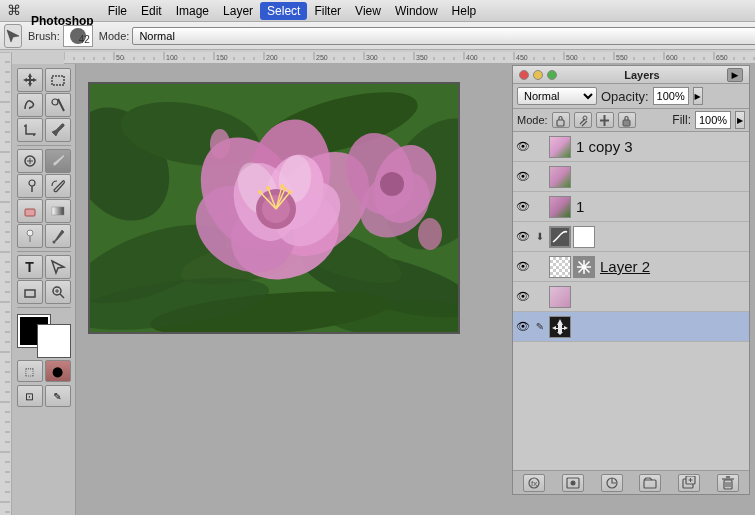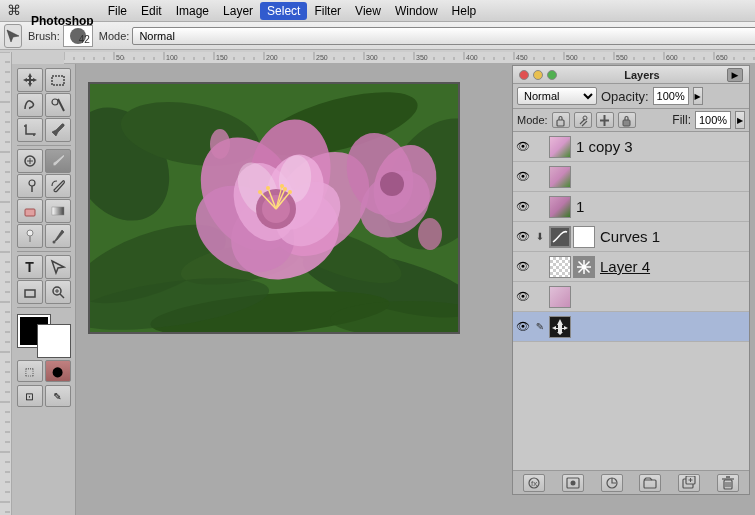--- a/index.html
+++ b/index.html
@@ -765,38 +765,37 @@
 
       <div class="layer-thumb" style="background:#888;display:flex;align-items:center;justify-content:center;">
         <svg width="18" height="18" viewBox="0 0 18 18">
             <rect width="18" height="18" fill="#555"></rect>
             <path d="M2 14 C5 12 8 8 10 6 C12 4 14 3 16 4" fill="none" stroke="#fff" stroke-width="1.5"></path>
           </svg>
       </div>
 
       <div class="layer-mask-thumb" style="background:#fff;border:1px solid #888;">
       </div>
-      <span class="layer-name">Curves 1</span>
     </div>
 
     <div class="layer-item">
       <div class="layer-vis-btn">👁</div>
       <div class="layer-link-btn"></div>
       <div class="layer-thumb">
         <div class="layer-thumb-layer6"></div>
       </div>
 
       <div class="layer-mask-thumb" style="background:#888;display:flex;align-items:center;justify-content:center;">
         <svg width="18" height="18" viewBox="0 0 18 18">
             <rect width="18" height="18" fill="#888"></rect>
             <path d="M9 2 L9 16 M2 9 L16 9 M3.5 3.5 L14.5 14.5 M14.5 3.5 L3.5 14.5" stroke="#fff" stroke-width="1.5"></path>
             <circle cx="9" cy="9" r="2" fill="#fff"></circle>
           </svg>
       </div>
-      <span class="layer-name underline">Layer 4</span>
+      <span class="layer-name underline">Layer 2</span>
     </div>
 
     <div class="layer-item">
       <div class="layer-vis-btn">👁</div>
       <div class="layer-link-btn"></div>
       <div class="layer-thumb">
         <div class="layer-thumb-cleanup"></div>
       </div>
     </div>
 

